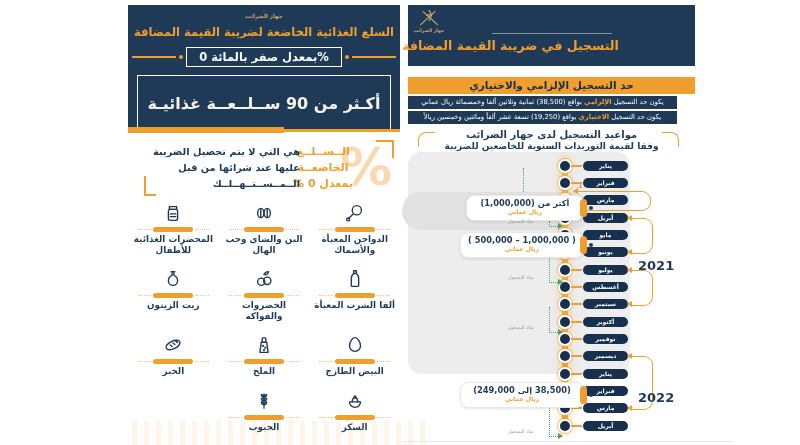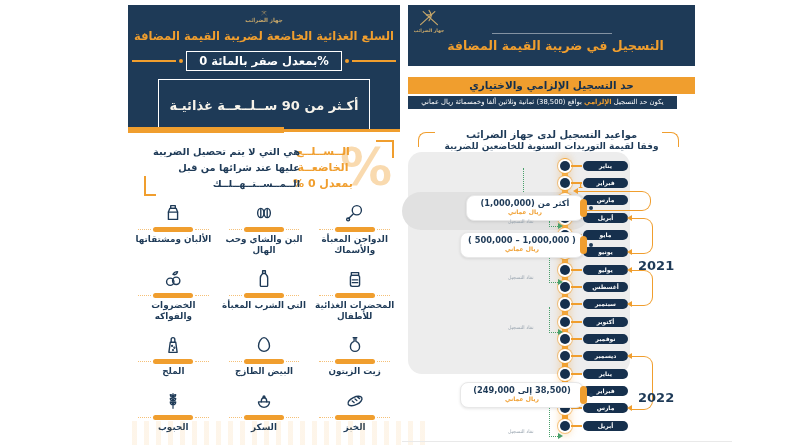--- a/index.html
+++ b/index.html
@@ -10,21 +10,21 @@
   :root{--navy:#1e3a57;--navy2:#16304d;--orange:#f09e2e;--gold:#c9a86a;}
   
   .lp-header{left:128px;top:5px;width:272px;height:127px;background:var(--navy);
              display:flex;flex-direction:column;align-items:center;}
   .lp-brand-name{color:var(--gold);font-size:5.5px;font-weight:bold;margin-top:1px;}
   .lp-title{color:var(--orange);font-size:11.5px;font-weight:bold;margin-top:6px;white-space:nowrap;}
   .rate-wrap{display:flex;align-items:center;width:100%;box-sizing:border-box;padding:0 4px;margin-top:8px;gap:3px;}
   .rate-line{flex:1;height:2px;background:var(--orange);}
   .rate-dot{width:4px;height:4px;border-radius:50%;background:var(--orange);flex:none;}
   .rate-box{border:1.5px solid #fff;color:#fff;font-size:11.5px;font-weight:bold;padding:2px 12px;white-space:nowrap;}
-  .count-box{border:1.2px solid #fff;color:#f7f3ea;font-size:13px;font-weight:bold;
+  .count-box{border:1.2px solid #fff;color:#f7f3ea;font-size:16px;font-weight:bold;
              padding:18px 10px;margin-top:8px;white-space:nowrap;}
   .lp-bar-thick{left:128px;top:127px;width:156px;height:6px;background:var(--orange);}
   .lp-bar-thin{left:284px;top:129px;width:116px;height:3px;background:var(--orange);}
   
   .def{left:128px;top:138px;width:272px;height:64px;}
   .brk-tr{right:6px;top:2px;width:16px;height:16px;border-top:2px solid var(--orange);border-right:2px solid var(--orange);}
   .brk-bl{left:16px;top:38px;width:10px;height:18px;border-left:2px solid var(--orange);border-bottom:2px solid var(--orange);}
   .pct{right:8px;top:2px;font-size:52px;line-height:54px;font-weight:bold;color:rgba(240,158,46,.38);}
   .def-lead{right:44px;top:6px;width:66px;text-align:center;color:var(--orange);
             font-size:11px;font-weight:bold;line-height:16px;direction:rtl;}
@@ -39,21 +39,21 @@
   .bar .dots{flex:1;border-top:1px dotted rgba(240,158,46,.65);}
   .bar .solid{width:40px;height:5px;background:var(--orange);border-radius:3px;flex:none;margin:0 2px;}
   .cell-label{font-size:8.8px;font-weight:bold;color:var(--navy);text-align:center;line-height:10.5px;width:84px;direction:rtl;}
   .skyline{left:132px;top:421px;width:300px;height:24px;
            background:repeating-linear-gradient(90deg,rgba(240,158,46,.10) 0 5px,transparent 5px 12px);}
   
   .rp-header{left:408px;top:5px;width:287px;height:61px;background:var(--navy);}
   .rp-emblem{left:412px;top:7px;display:flex;flex-direction:column;align-items:center;width:34px;}
   .rp-brand-name{color:var(--gold);font-size:4.5px;font-weight:bold;margin-top:0px;}
   .rp-line{left:492px;top:33px;width:120px;height:1px;background:rgba(255,255,255,.45);}
-  .rp-title{left:429px;top:38px;width:253px;text-align:center;color:var(--orange);
+  .rp-title{left:384px;top:38px;width:253px;text-align:center;color:var(--orange);
             font-size:12.5px;font-weight:bold;direction:rtl;}
   .banner{left:408px;top:77px;width:287px;height:17px;background:var(--orange);color:#17304c;
           font-size:10.5px;font-weight:bold;text-align:center;line-height:17px;direction:rtl;}
   .thr-row{left:408px;width:269px;height:13px;background:var(--navy);color:#fff;font-size:6.8px;
            text-align:center;line-height:13px;direction:rtl;}
   .thr-row .kw{color:var(--orange);font-weight:bold;}
   .tl-head1{left:408px;top:129px;width:287px;text-align:center;color:var(--navy);font-size:10px;font-weight:bold;direction:rtl;}
   .tl-head2{left:408px;top:141px;width:287px;text-align:center;color:var(--navy);font-size:9px;font-weight:bold;direction:rtl;}
   .brace-l{left:418px;top:132px;width:16px;height:14px;border-top:1.5px solid var(--orange);
            border-left:1.5px solid var(--orange);border-radius:8px 0 0 0;}
@@ -161,35 +161,20 @@
           </g>
         </svg>
       <div class="bar">
           <span class="dots"></span>
           <span class="solid"></span>
           <span class="dots"></span>
         </div>
       <div class="cell-label">البن والشاي وحب الهال</div>
     </div>
 
-    <div class="cell">
-      <svg viewBox="0 0 24 24" width="22" height="22">
-        <g stroke="#1e3a57" fill="none" stroke-width="1.5" stroke-linecap="round" stroke-linejoin="round">
-          <path d="M9.5 4 h5 v3 h-5 z"></path>
-            <path d="M8.5 7 h7 l1.5 4 v8 h-10 v-8 z"></path>
-            <path d="M7 11 h10"></path>
-          </g>
-        </svg>
-      <div class="bar">
-          <span class="dots"></span>
-          <span class="solid"></span>
-          <span class="dots"></span>
-        </div>
-      <div class="cell-label">الألبان ومشتقاتها</div>
-    </div>
 
     <div class="cell">
       <svg viewBox="0 0 24 24" width="22" height="22">
         <g stroke="#1e3a57" fill="none" stroke-width="1.5" stroke-linecap="round" stroke-linejoin="round">
           <path d="M8 5 h8 v3 H8 z"></path>
             <rect x="7" y="8" width="10" height="12" rx="2"></rect>
             <path d="M9 13 h6 M9 16 h6"></path>
           </g>
         </svg>
       <div class="bar">
@@ -205,21 +190,21 @@
         <g stroke="#1e3a57" fill="none" stroke-width="1.5" stroke-linecap="round" stroke-linejoin="round">
           <path d="M10.5 3 h3 v3 h-3 z"></path>
             <path d="M10.5 6 c-2 2 -2.5 3 -2.5 5 v8 a1 1 0 0 0 1 1 h6 a1 1 0 0 0 1 -1 v-8 c0 -2 -0.5 -3 -2.5 -5"></path>
           </g>
         </svg>
       <div class="bar">
           <span class="dots"></span>
           <span class="solid"></span>
           <span class="dots"></span>
         </div>
-      <div class="cell-label">التي الشرب المعبأة</div>
+      <div class="cell-label">ألفا الشرب المعبأة</div>
     </div>
 
     <div class="cell">
       <svg viewBox="0 0 24 24" width="22" height="22">
         <g stroke="#1e3a57" fill="none" stroke-width="1.5" stroke-linecap="round" stroke-linejoin="round">
           <circle cx="9" cy="15" r="4"></circle>
             <circle cx="15.5" cy="14" r="4"></circle>
           <path d="M12 7 c1 -2 3 -3 5 -3 c-1 3 -3 4 -5 3 z"></path>
           </g>
         </svg>
@@ -342,20 +327,23 @@
     <div class="rp-brand-name">جهاز الضرائب</div>
   </div>
   <div class="abs rp-line"></div>
   <div class="abs rp-title">التسجيل في ضريبة القيمة المضافة</div>
 
   <div class="abs banner">حد التسجيل الإلزامي والاختياري</div>
 
   <div class="abs thr-row" style="top:96px">
     <span>يكون حد التسجيل </span><span class="kw">الإلزامي</span><span> بواقع (38,500) ثمانية وثلاثين ألفا وخمسمائة ريال عماني</span>
   </div>
+  <div class="abs thr-row" style="top:111px">
+    <span>يكون حد التسجيل </span><span class="kw">الاختياري</span><span> بواقع (19,250) تسعة عشر ألفاً ومائتين وخمسين ريالاً</span>
+  </div>
 
   <div class="abs brace-l"></div>
   <div class="abs brace-r"></div>
   <div class="abs tl-head1">مواعيد التسجيل لدى جهاز الضرائب</div>
   <div class="abs tl-head2">وفقا لقيمة التوريدات السنوية للخاضعين للضريبة</div>
 
   <div class="abs gray-zone"></div>
   <div class="abs gray-band"></div>
   <div class="abs tl-line"></div>
 

